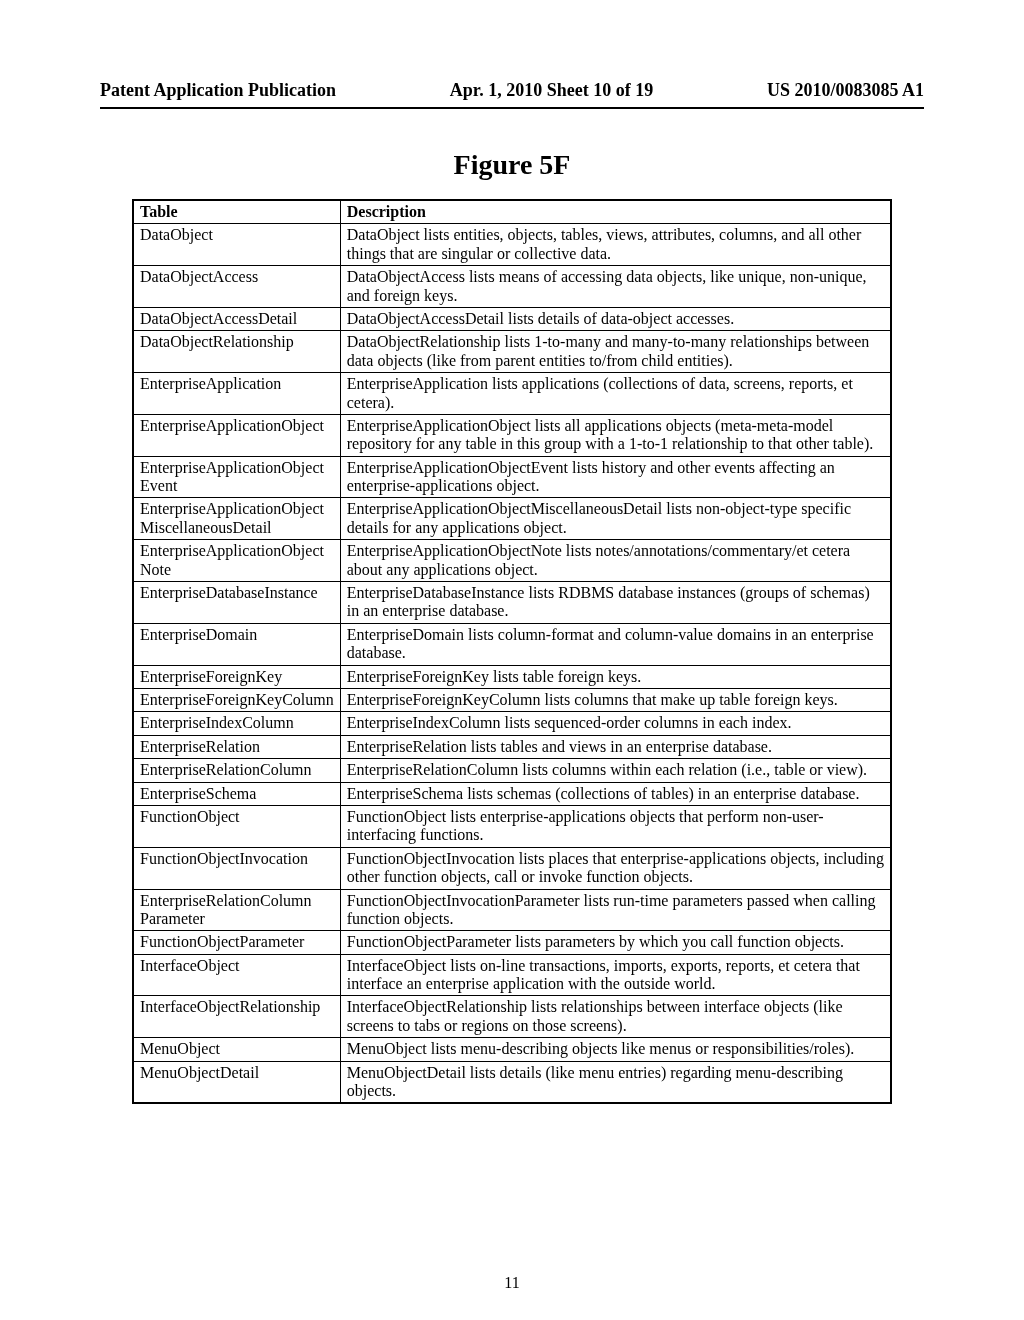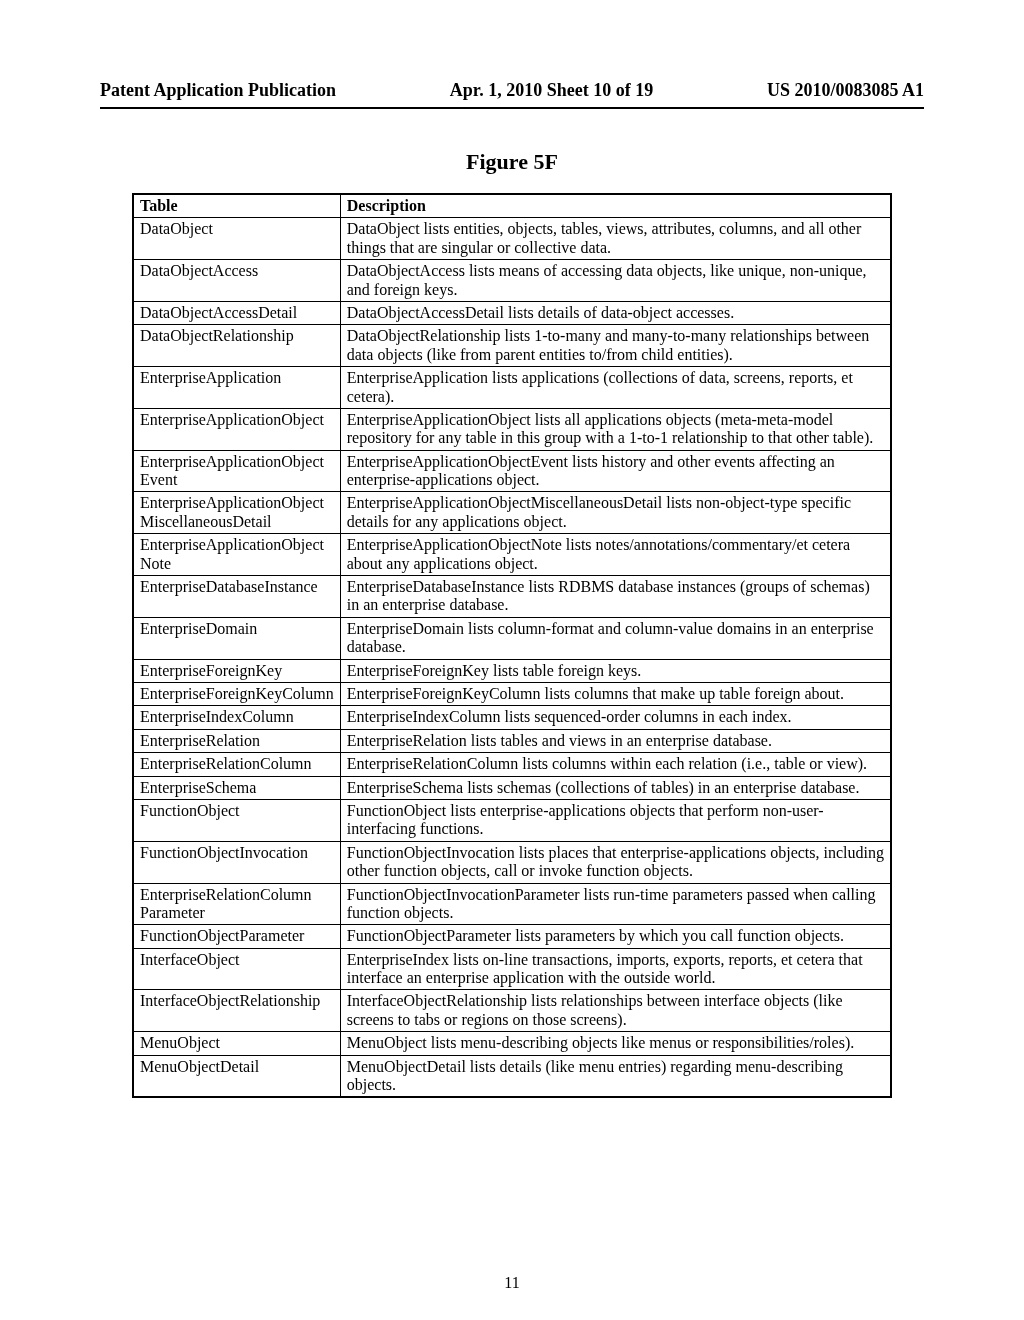--- a/index.html
+++ b/index.html
@@ -27,21 +27,21 @@
   }
   .header-line .left { text-align: left; }
   .header-line .center { text-align: center; }
   .header-line .right { text-align: right; }
   .rule {
     border-top: 2px solid #000;
     margin-bottom: 40px;
   }
   .figure-title {
     text-align: center;
-    font-size: 22px;
+    font-size: 28px;
     font-weight: bold;
     margin-bottom: 18px;
   }
   table.data-table {
     border-collapse: collapse;
     width: 760px;
     margin: 8px auto;
     border: 2.5px solid #000;
     font-size: 16px;
     line-height: 1.15;
@@ -137,21 +137,21 @@
         <tr>
           <td>EnterpriseDomain</td>
           <td>EnterpriseDomain lists column-format and column-value domains in an enterprise database.</td>
         </tr>
         <tr>
           <td>EnterpriseForeignKey</td>
           <td>EnterpriseForeignKey lists table foreign keys.</td>
         </tr>
         <tr>
           <td>EnterpriseForeignKeyColumn</td>
-          <td>EnterpriseForeignKeyColumn lists columns that make up table foreign about.</td>
+          <td>EnterpriseForeignKeyColumn lists columns that make up table foreign keys.</td>
         </tr>
         <tr>
           <td>EnterpriseIndexColumn</td>
           <td>EnterpriseIndexColumn lists sequenced-order columns in each index.</td>
         </tr>
         <tr>
           <td>EnterpriseRelation</td>
           <td>EnterpriseRelation lists tables and views in an enterprise database.</td>
         </tr>
         <tr>
@@ -173,21 +173,21 @@
         <tr>
           <td>EnterpriseRelationColumn Parameter</td>
           <td>FunctionObjectInvocationParameter lists run-time parameters passed when calling function objects.</td>
         </tr>
         <tr>
           <td>FunctionObjectParameter</td>
           <td>FunctionObjectParameter lists parameters by which you call function objects.</td>
         </tr>
         <tr>
           <td>InterfaceObject</td>
-          <td>EnterpriseIndex lists on-line transactions, imports, exports, reports, et cetera that interface an enterprise application with the outside world.</td>
+          <td>InterfaceObject lists on-line transactions, imports, exports, reports, et cetera that interface an enterprise application with the outside world.</td>
         </tr>
         <tr>
           <td>InterfaceObjectRelationship</td>
           <td>InterfaceObjectRelationship lists relationships between interface objects (like screens to tabs or regions on those screens).</td>
         </tr>
         <tr>
           <td>MenuObject</td>
           <td>MenuObject lists menu-describing objects like menus or responsibilities/roles).</td>
         </tr>
         <tr>

